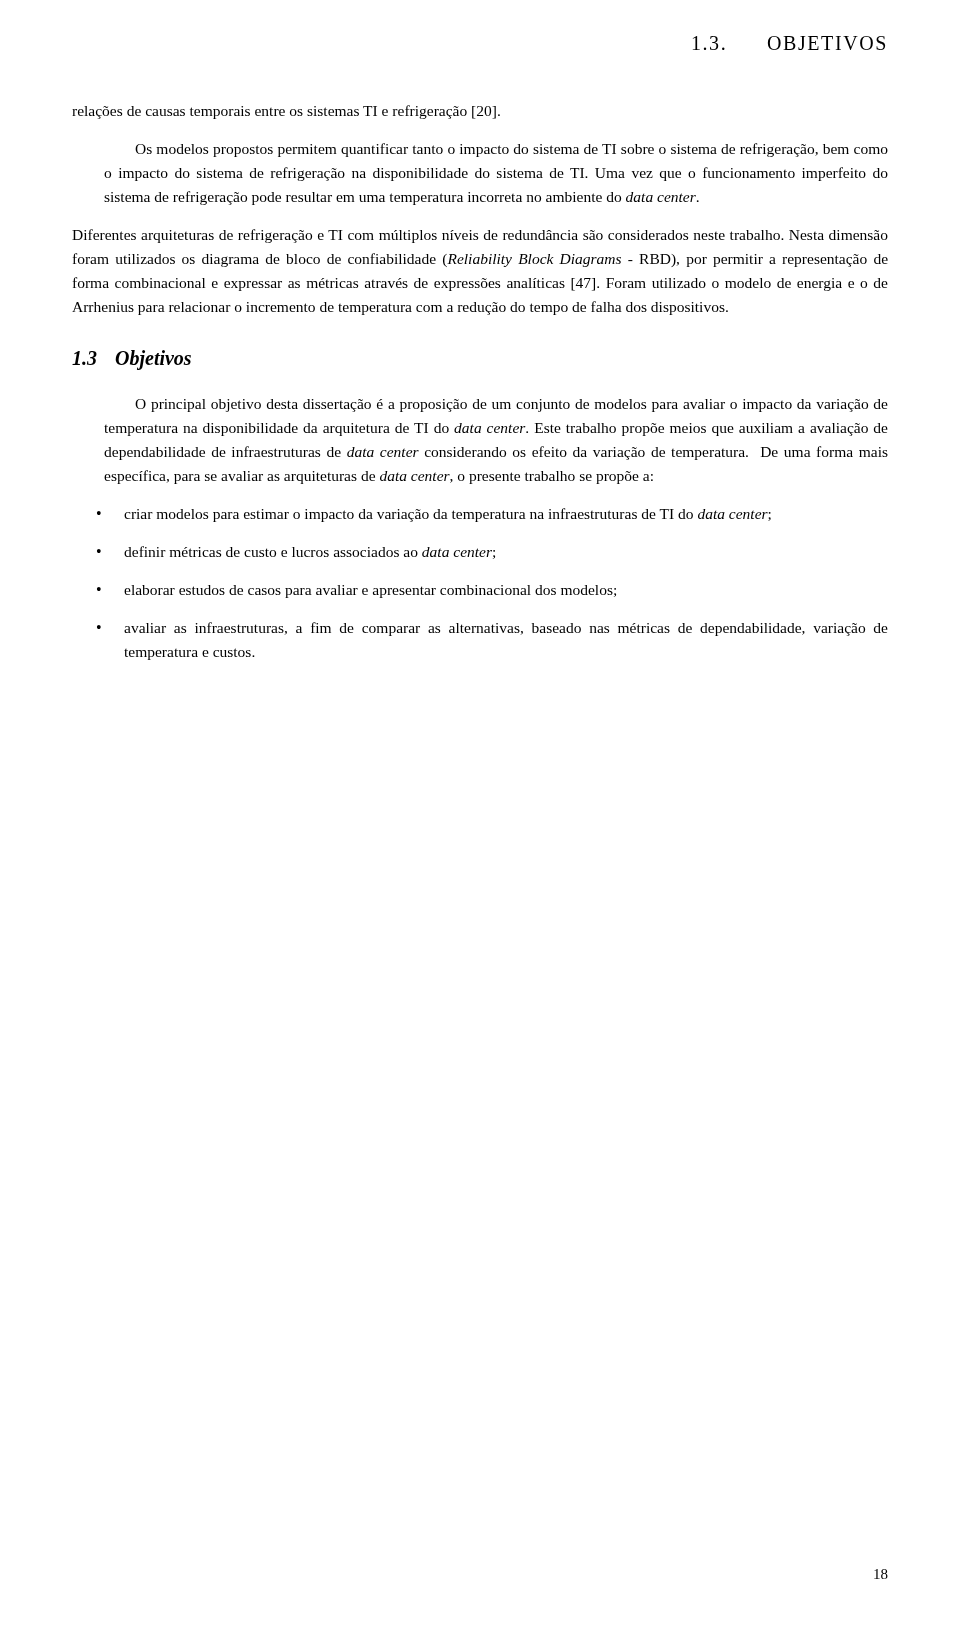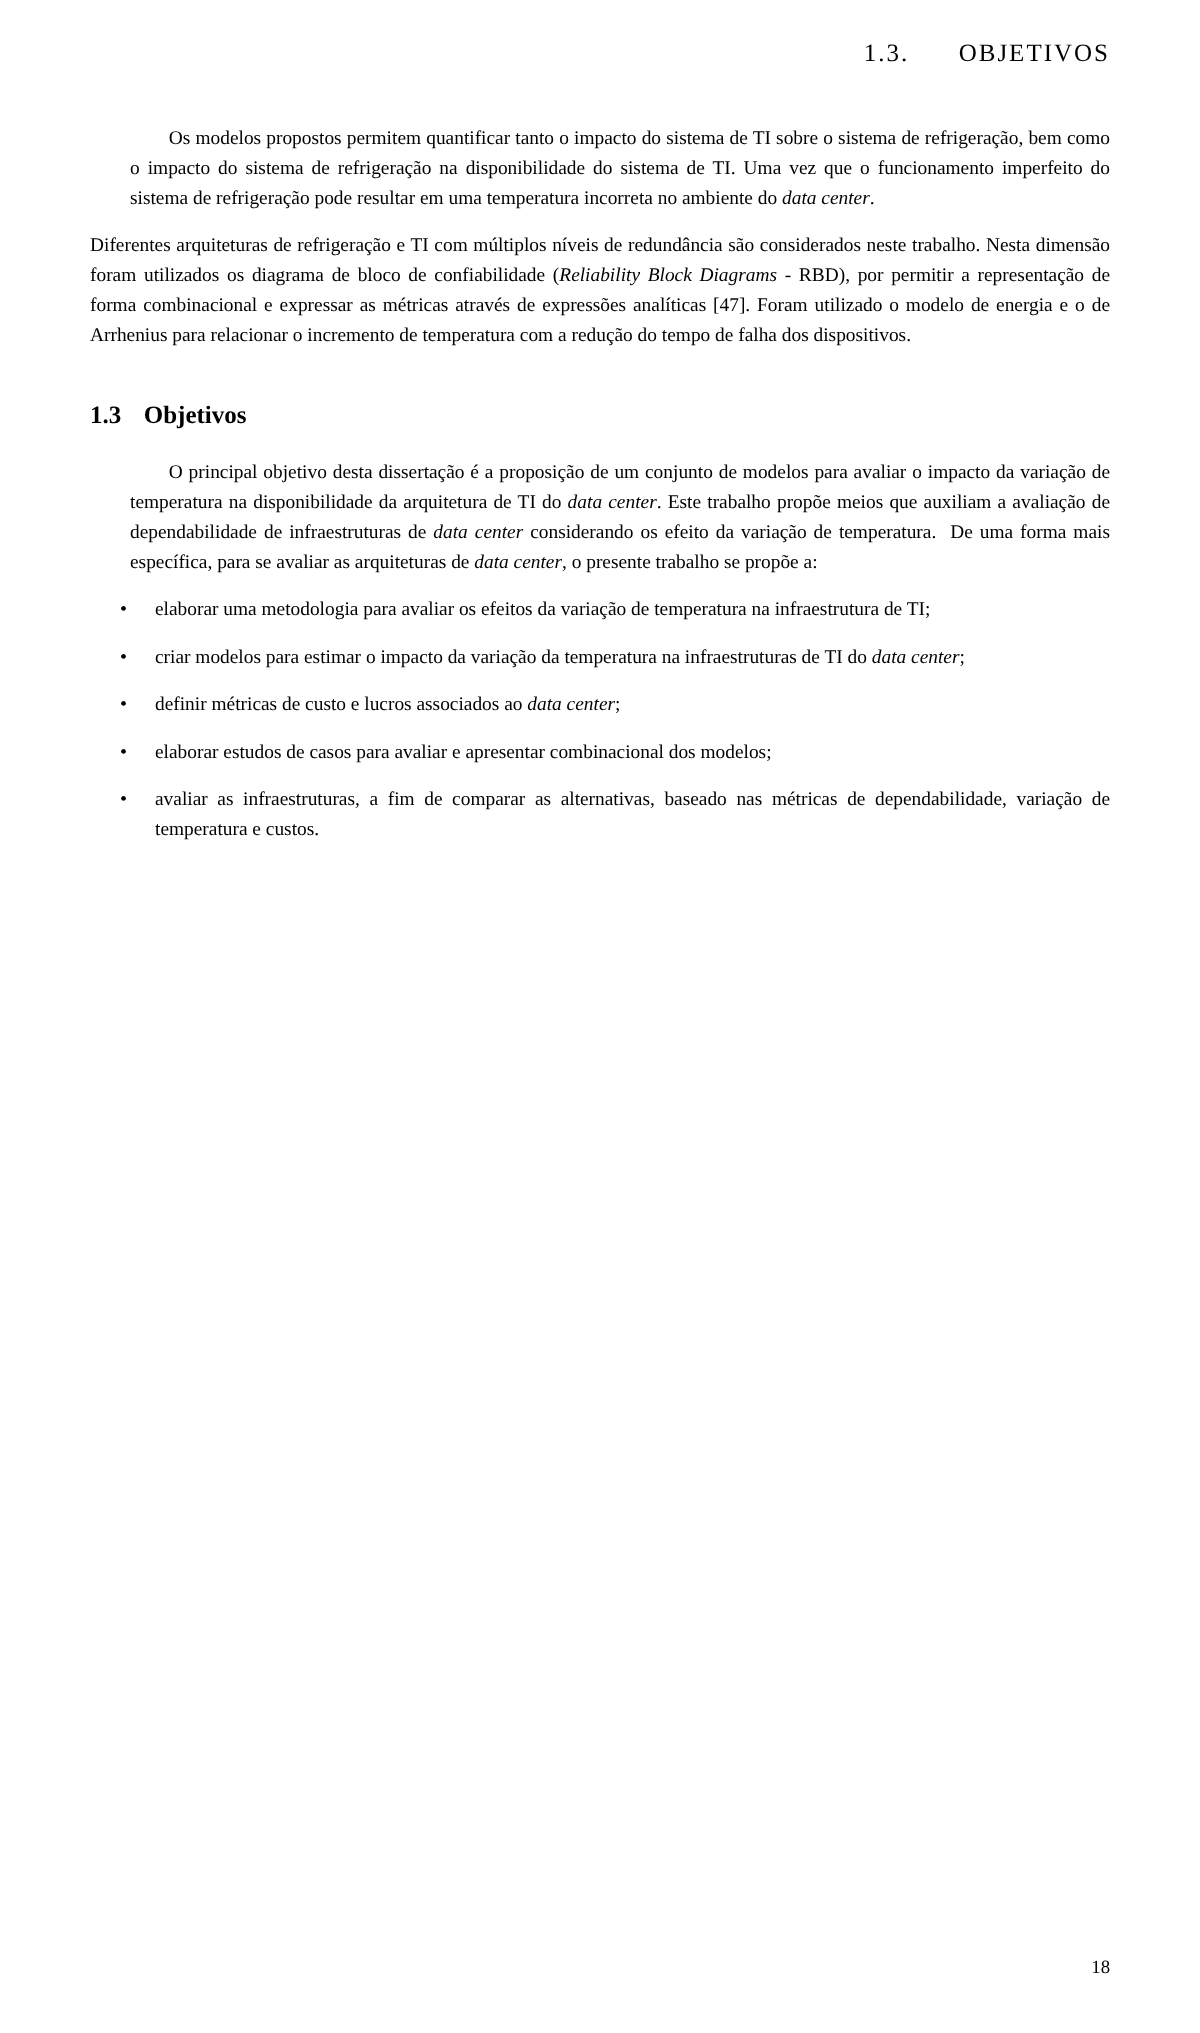--- a/index.html
+++ b/index.html
@@ -47,22 +47,23 @@
 
     p.indent {
       text-indent: 2em;
       margin-left: 32px;
     }
 
     .section-heading {
       display: flex;
       align-items: center;
       gap: 18px;
-      margin-top: 36px;
+      margin-top: 24px;
       margin-bottom: 18px;
+      font-style: italic;
     }
 
     .section-number {
       font-size: 20px;
       font-weight: bold;
       color: #000;
     }
 
     .section-title {
       font-size: 20px;
@@ -107,42 +108,42 @@
 <body>
 
 <div class="page">
 
   <div class="page-header">
     <span class="page-header-title">
       <span>1.3.</span>&nbsp;&nbsp;&nbsp;&nbsp;&nbsp;&nbsp;<span>OBJETIVOS</span>
     </span>
   </div>
 
+  <p>
+    <span>relações de causas temporais entre os sistemas TI e refrigeração [20].</span>
+  </p>
 
   <p class="indent">
     Os modelos propostos permitem quantificar tanto o impacto do sistema de TI sobre o sistema de refrigeração, bem como o impacto do sistema de refrigeração na disponibilidade do sistema de TI. Uma vez que o funcionamento imperfeito do sistema de refrigeração pode resultar em uma temperatura incorreta no ambiente do <em>data center</em>.
   </p>
 
   <p>
     Diferentes arquiteturas de refrigeração e TI com múltiplos níveis de redundância são considerados neste trabalho. Nesta dimensão foram utilizados os diagrama de bloco de confiabilidade (<em>Reliability Block Diagrams</em> - RBD), por permitir a representação de forma combinacional e expressar as métricas através de expressões analíticas [47]. Foram utilizado o modelo de energia e o de Arrhenius para relacionar o incremento de temperatura com a redução do tempo de falha dos dispositivos.
   </p>
 
   <div class="section-heading">
     <span class="section-number">1.3</span>
     <span class="section-title">Objetivos</span>
   </div>
 
   <p class="indent">
     O principal objetivo desta dissertação é a proposição de um conjunto de modelos para avaliar o impacto da variação de temperatura na disponibilidade da arquitetura de TI do <em>data center</em>. Este trabalho propõe meios que auxiliam a avaliação de dependabilidade de infraestruturas de <em>data center</em> considerando os efeito da variação de temperatura.&nbsp; De uma forma mais específica, para se avaliar as arquiteturas de <em>data center</em>, o presente trabalho se propõe a:
   </p>
 
   <ul class="bullet-list">
-    <li>
-      <span>elaborar uma metodologia para avaliar os efeitos da variação de temperatura na infraestrutura de TI;</span>
-    </li>
     <li>
       <span>criar modelos para estimar o impacto da variação da temperatura na infraestruturas de TI do <em>data center</em>;</span>
     </li>
     <li>
       <span>definir métricas de custo e lucros associados ao <em>data center</em>;</span>
     </li>
     <li>
       <span>elaborar estudos de casos para avaliar e apresentar combinacional dos modelos;</span>
     </li>
     <li>

